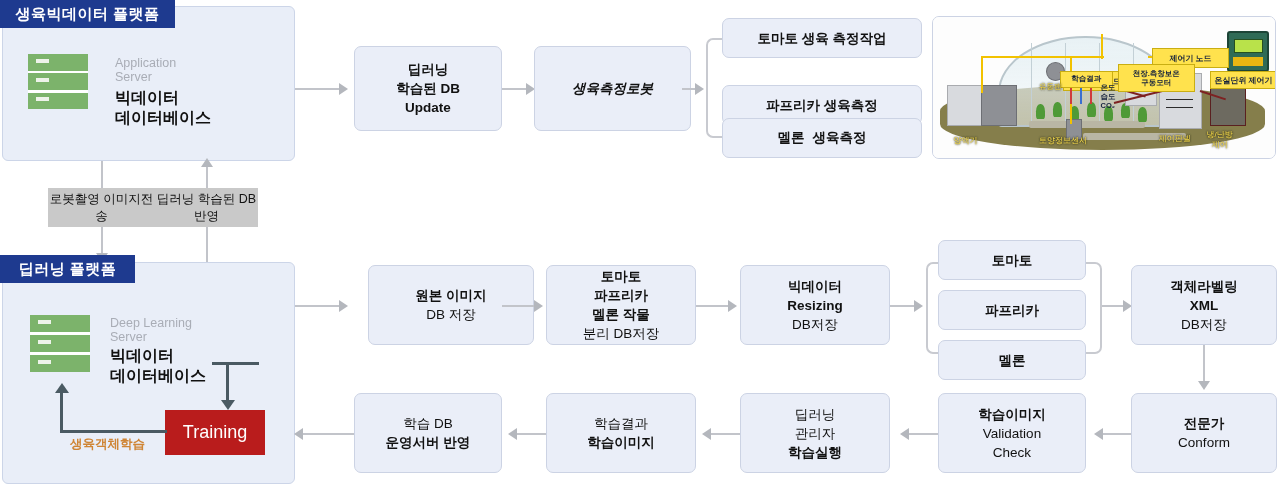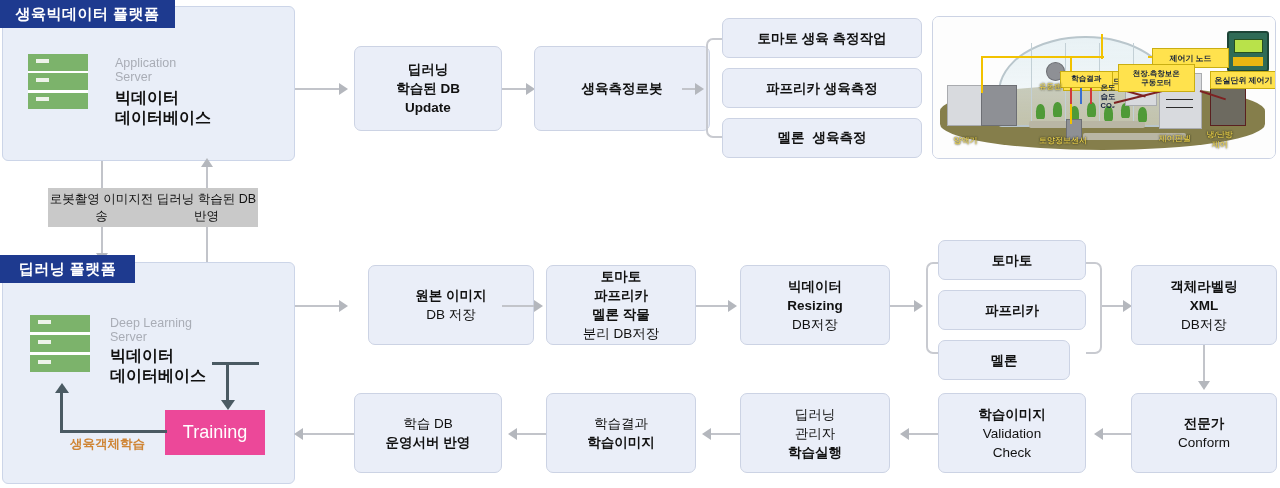--- a/index.html
+++ b/index.html
@@ -48,21 +48,21 @@
   .brk-l{border-right:none;border-radius:7px 0 0 7px;}
   .brk-r{border-left:none;border-radius:0 7px 7px 0;}
 
   
   .dline-h{background:#4a5a63;height:3px;}
   .dline-v{background:#4a5a63;width:3px;}
   .dhead-d{width:0;height:0;border-top:10px solid #4a5a63;
            border-left:7px solid transparent;border-right:7px solid transparent;}
   .dhead-u{width:0;height:0;border-bottom:10px solid #4a5a63;
            border-left:7px solid transparent;border-right:7px solid transparent;}
-  .training{background:#ec4899;color:#fff;font-size:18px;
+  .training{background:#b91c1c;color:#fff;font-size:18px;
             display:flex;align-items:center;justify-content:center;}
   .loop-label{color:#cf8535;font-weight:bold;font-size:12.5px;}
 
   
   .gh-panel{background:#ffffff;border:1px solid #ccd3e4;border-radius:7px;overflow:hidden;}
   .gh-stage{position:absolute;inset:0;background:#fdfdfd;}
   .gh-ground{position:absolute;left:2%;right:3%;bottom:6%;height:46%;
              background:#857e4b;border-radius:50%/40%;}
   .gh-dome{position:absolute;left:19%;bottom:22%;width:50%;height:62%;
            border:2px solid #b9c6cc;border-radius:50% 50% 4px 4px / 62% 62% 4px 4px;
@@ -162,32 +162,32 @@
 <div class="abs fbox" style="left:354px;top:46px;width:148px;height:85px;">
   <div>
     <span class="l b">딥러닝</span>
     <span class="l b">학습된 DB</span>
     <span class="l b">Update</span>
   </div>
 </div>
 <div class="abs hline" style="left:502px;top:88px;width:25px;"></div>
 <div class="abs ahead-r" style="left:526px;top:83px;"></div>
 
-<div class="abs fbox" style="left:534px;top:46px;width:176px;height:85px;">
+<div class="abs fbox" style="left:534px;top:46px;width:157px;height:85px;font-style:italic;">
   <span class="b">생육측정로봇</span>
 </div>
 <div class="abs hline" style="left:682px;top:88px;width:14px;"></div>
 <div class="abs ahead-r" style="left:695px;top:83px;"></div>
 
 <div class="abs brk brk-l" style="left:706px;top:38px;width:18px;height:100px;"></div>
 
 <div class="abs fbox" style="left:722px;top:18px;width:200px;height:40px;">
   <span class="b">토마토 생육 측정작업</span>
 </div>
-<div class="abs fbox" style="left:722px;top:68px;width:200px;height:40px;">
+<div class="abs fbox" style="left:722px;top:85px;width:200px;height:40px;">
   <span class="b">파프리카 생육측정</span>
 </div>
 <div class="abs fbox" style="left:722px;top:118px;width:200px;height:40px;font-family:Liberation Mono, monospace;">
   <span class="b">멜론 생육측정</span>
 </div>
 
 <div class="abs gh-panel" style="left:932px;top:16px;width:344px;height:143px;">
   <div class="gh-stage">
     <div class="gh-ground"></div>
     <div class="gh-dome">
@@ -314,21 +314,21 @@
 
 <div class="abs brk brk-l" style="left:926px;top:262px;width:16px;height:92px;"></div>
 <div class="abs brk brk-r" style="left:1086px;top:262px;width:16px;height:92px;"></div>
 
 <div class="abs fbox" style="left:938px;top:240px;width:148px;height:40px;">
   <span class="b">토마토</span>
 </div>
 <div class="abs fbox" style="left:938px;top:290px;width:148px;height:40px;">
   <span class="b">파프리카</span>
 </div>
-<div class="abs fbox" style="left:938px;top:340px;width:132px;height:40px;">
+<div class="abs fbox" style="left:938px;top:340px;width:148px;height:40px;">
   <span class="b">멜론</span>
 </div>
 
 <div class="abs hline" style="left:1102px;top:305px;width:22px;"></div>
 <div class="abs ahead-r" style="left:1123px;top:300px;"></div>
 
 <div class="abs fbox" style="left:1131px;top:265px;width:146px;height:80px;">
   <div>
     <span class="l b">객체라벨링</span>
     <span class="l b">XML</span>

